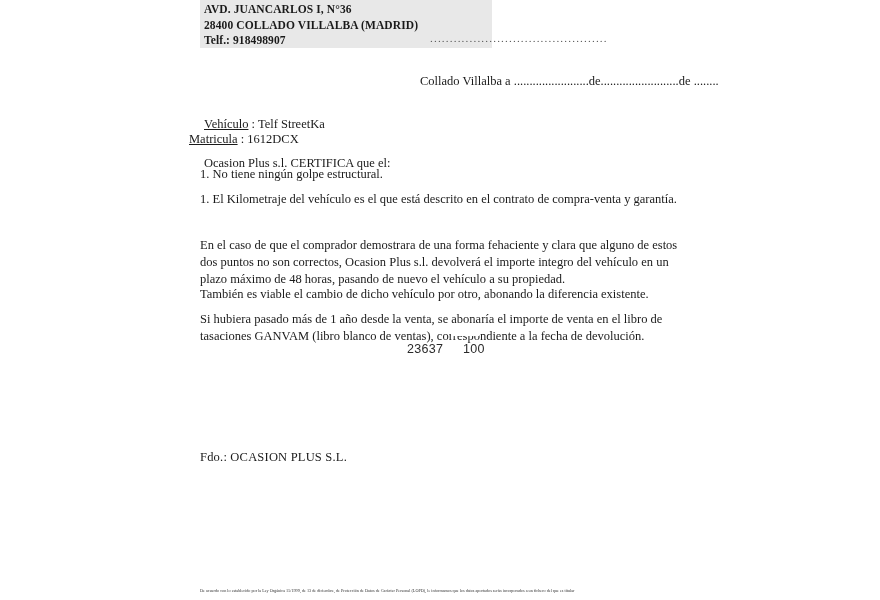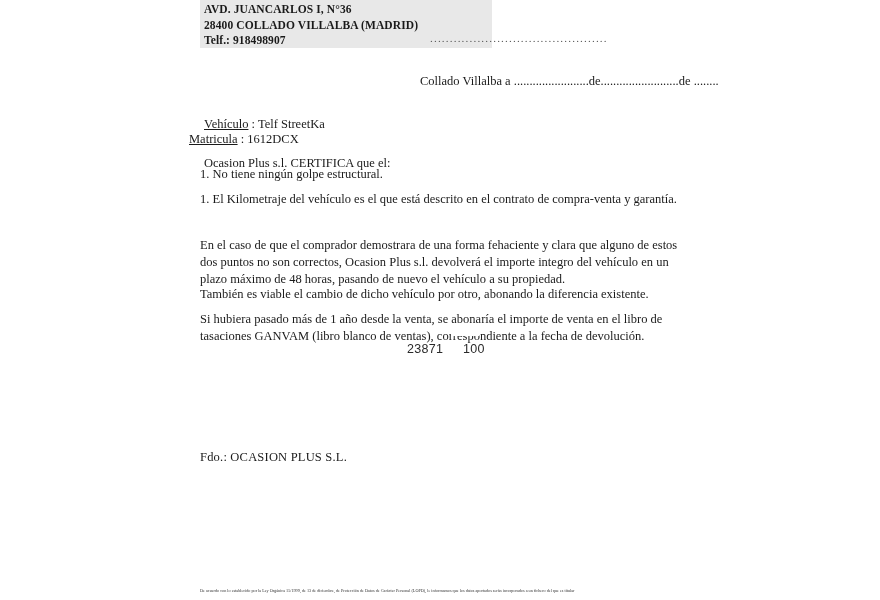--- a/index.html
+++ b/index.html
@@ -174,20 +174,20 @@
   </div>
 
   <div class="t point1">1. No tiene ningún golpe estructural.</div>
   <div class="t point2">1. El Kilometraje del vehículo es el que está descrito en el contrato de compra-venta y garantía.</div>
 
   <div class="t para-a">En el caso de que el comprador demostrara de una forma fehaciente y clara que alguno de estos dos puntos no son correctos, Ocasion Plus s.l. devolverá el importe integro del vehículo en un plazo máximo de 48 horas, pasando de nuevo el vehículo a su propiedad.</div>
   <div class="t para-b">También es viable el cambio de dicho vehículo por otro, abonando la diferencia existente.</div>
   <div class="t para-c">Si hubiera pasado más de 1 año desde la venta, se abonaría el importe de venta en el libro de tasaciones GANVAM (libro blanco de ventas), correspondiente a la fecha de devolución.</div>
   <div class="handwritten-mask"></div>
 
-  <div class="num num-1">23871</div>
+  <div class="num num-1">23637</div>
   <div class="num num-2">100</div>
 
   <div class="signature">Fdo.: OCASION PLUS S.L.</div>
 
   <div class="footer">De acuerdo con lo establecido por la Ley Orgánica 15/1999, de 13 de diciembre, de Protección de Datos de Carácter Personal (LOPD), le informamos que los datos aportados serán incorporados a un fichero del que es titular</div>
 
 </div>
 
 </body></html>

